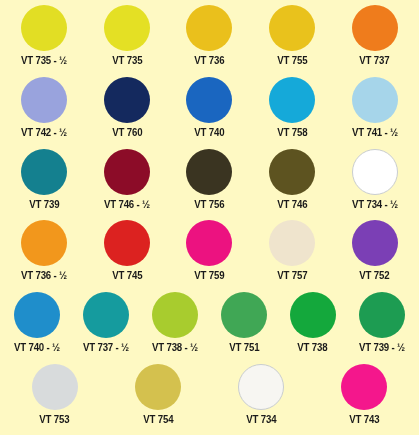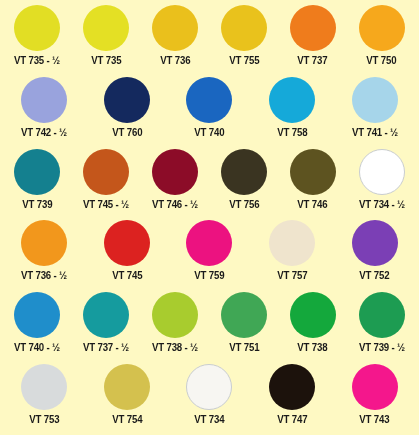--- a/index.html
+++ b/index.html
@@ -78,24 +78,20 @@
       <div class="swatch-label">VT 736</div>
     </div>
     <div class="swatch-cell">
       <div class="swatch-dot" style="background: rgb(233, 194, 28);"></div>
       <div class="swatch-label">VT 755</div>
     </div>
     <div class="swatch-cell">
       <div class="swatch-dot" style="background: rgb(239, 124, 28);"></div>
       <div class="swatch-label">VT 737</div>
     </div>
-    <div class="swatch-cell">
-      <div class="swatch-dot" style="background: rgb(246, 168, 28);"></div>
-      <div class="swatch-label">VT 750</div>
-    </div>
   </div>
 
   <div class="swatch-row">
     <div class="swatch-cell">
       <div class="swatch-dot" style="background: rgb(153, 163, 221);"></div>
       <div class="swatch-label">VT 742 - ½</div>
     </div>
     <div class="swatch-cell">
       <div class="swatch-dot" style="background: rgb(20, 41, 94);"></div>
       <div class="swatch-label">VT 760</div>
@@ -113,24 +109,20 @@
       <div class="swatch-label">VT 741 - ½</div>
     </div>
   </div>
 
   <div class="swatch-row">
     <div class="swatch-cell">
       <div class="swatch-dot" style="background: rgb(20, 128, 143);"></div>
       <div class="swatch-label">VT  739</div>
     </div>
     <div class="swatch-cell">
-      <div class="swatch-dot" style="background: rgb(196, 86, 27);"></div>
-      <div class="swatch-label">VT 745 - ½</div>
-    </div>
-    <div class="swatch-cell">
       <div class="swatch-dot" style="background: rgb(140, 12, 40);"></div>
       <div class="swatch-label">VT 746 - ½</div>
     </div>
     <div class="swatch-cell">
       <div class="swatch-dot" style="background: rgb(58, 52, 33);"></div>
       <div class="swatch-label">VT 756</div>
     </div>
     <div class="swatch-cell">
       <div class="swatch-dot" style="background: rgb(93, 83, 32);"></div>
       <div class="swatch-label">VT 746</div>
@@ -198,22 +190,18 @@
     </div>
     <div class="swatch-cell">
       <div class="swatch-dot" style="background: rgb(212, 193, 78);"></div>
       <div class="swatch-label">VT 754</div>
     </div>
     <div class="swatch-cell">
       <div class="swatch-dot outlined" style="background: rgb(247, 246, 242);"></div>
       <div class="swatch-label">VT 734</div>
     </div>
     <div class="swatch-cell">
-      <div class="swatch-dot" style="background: rgb(28, 18, 12);"></div>
-      <div class="swatch-label">VT 747</div>
-    </div>
-    <div class="swatch-cell">
       <div class="swatch-dot" style="background: rgb(244, 23, 140);"></div>
       <div class="swatch-label">VT 743</div>
     </div>
   </div>
 
 </div>
 
 </body></html>

